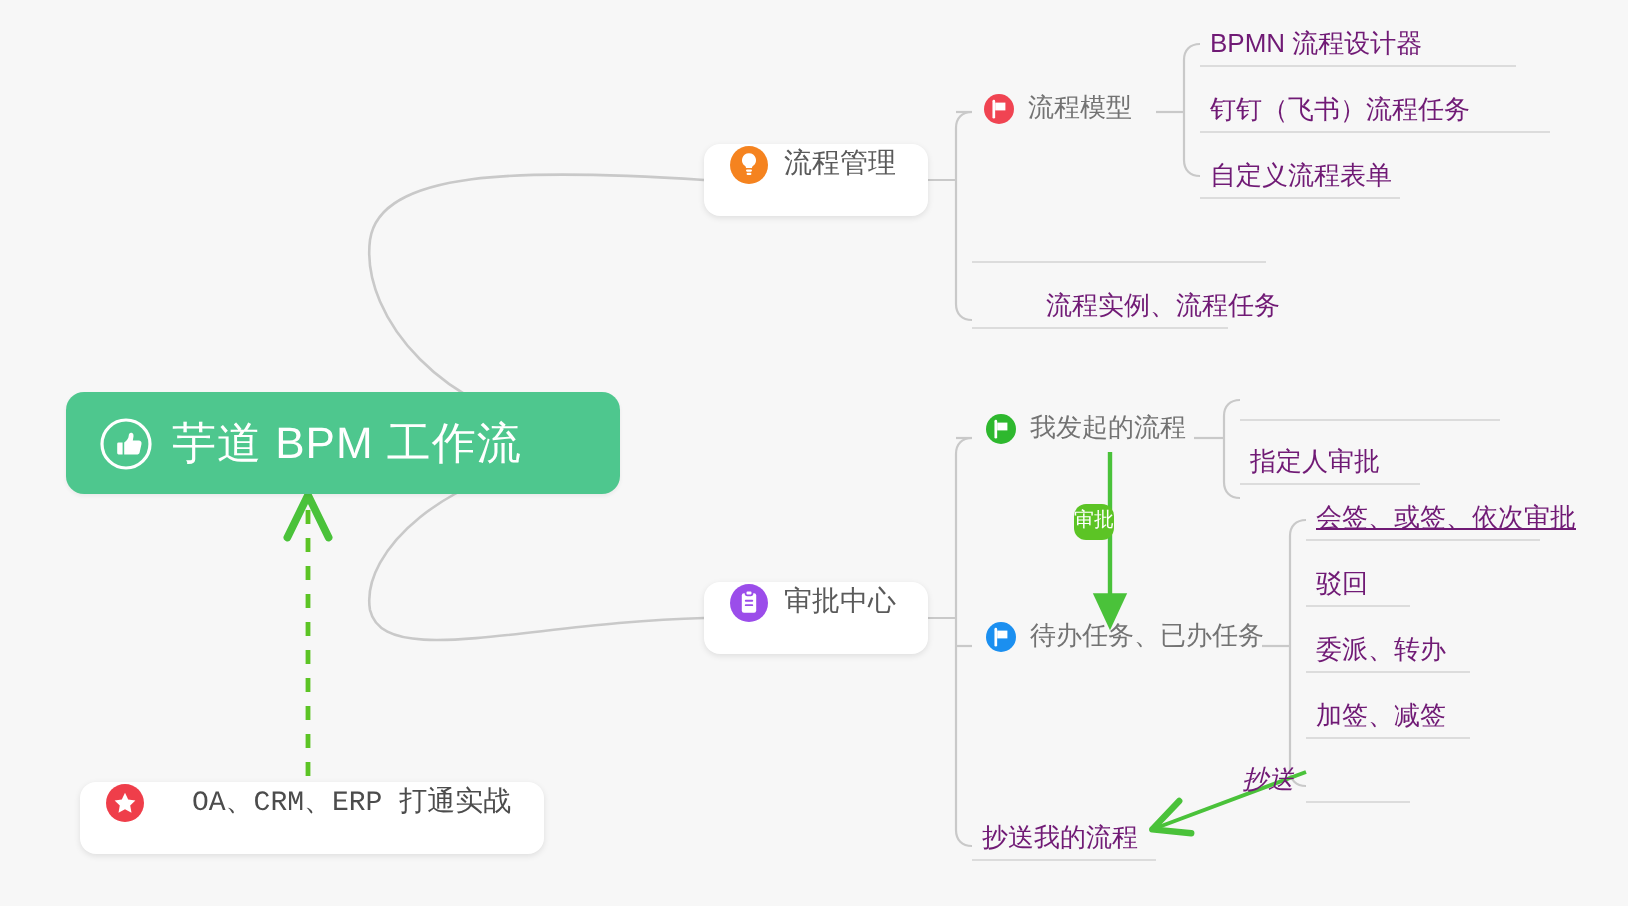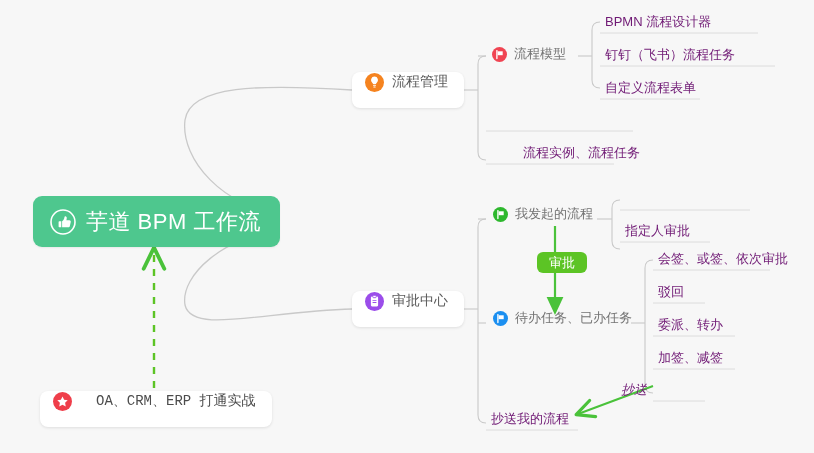--- a/index.html
+++ b/index.html
@@ -28,21 +28,21 @@
     width: 814px;
     height: 453px;
     pointer-events: none;
   }
 
   
   .root-node {
     position: absolute;
     left: 33px;
     top: 196px;
-    width: 247px;
+    width: 277px;
     height: 51px;
     background: #4ec78e;
     border-radius: 9px;
     display: flex;
     align-items: center;
     box-sizing: border-box;
     padding-left: 17px;
     box-shadow: 0 1px 2px rgba(0,0,0,0.06);
   }
   .root-label {
@@ -99,23 +99,23 @@
     white-space: nowrap;
   }
 
   
   .flow-badge {
     position: absolute;
     left: 537px;
     top: 252px;
     background: #5cc425;
     color: #ffffff;
-    font-size: 13px;
+    font-size: 10px;
     border-radius: 6px;
-    padding: 4px 12px;
+    padding: 4px 0;
     line-height: 1;
     white-space: nowrap;
   }
 
   
   .icon {
     display: inline-block;
     flex: 0 0 auto;
     line-height: 0;
   }
@@ -267,21 +267,21 @@
     <span class="icon">
       <svg width="15" height="15" viewBox="0 0 15 15">
         <circle cx="7.5" cy="7.5" r="7.5" fill="#1b8ff0"></circle>
         <path d="M4.9 3.6 v8.0" stroke="#ffffff" stroke-width="1.35" stroke-linecap="round"></path>
         <path d="M5.6 4.3 h5.1 v3.9 h-5.1 z" fill="#ffffff"></path>
       </svg>
     </span>
     <span class="sub-label">待办任务、已办任务</span>
   </div>
 
-  <div class="leaf-node" style="left:658px; top:250px;">会签、或签、依次审批</div>
+  <div class="leaf-node" style="left:658px; top:250px;text-decoration:underline;">会签、或签、依次审批</div>
   <div class="leaf-node" style="left:658px; top:283px;">驳回</div>
   <div class="leaf-node" style="left:658px; top:316px;">委派、转办</div>
   <div class="leaf-node" style="left:658px; top:349px;">加签、减签</div>
   <div class="leaf-node" style="left:621px; top:381px;font-style:italic;">抄送</div>
 
   <div class="leaf-node" style="left:491px; top:410px;text-align:right;">抄送我的流程</div>
 
 </div>
 
 </body></html>

